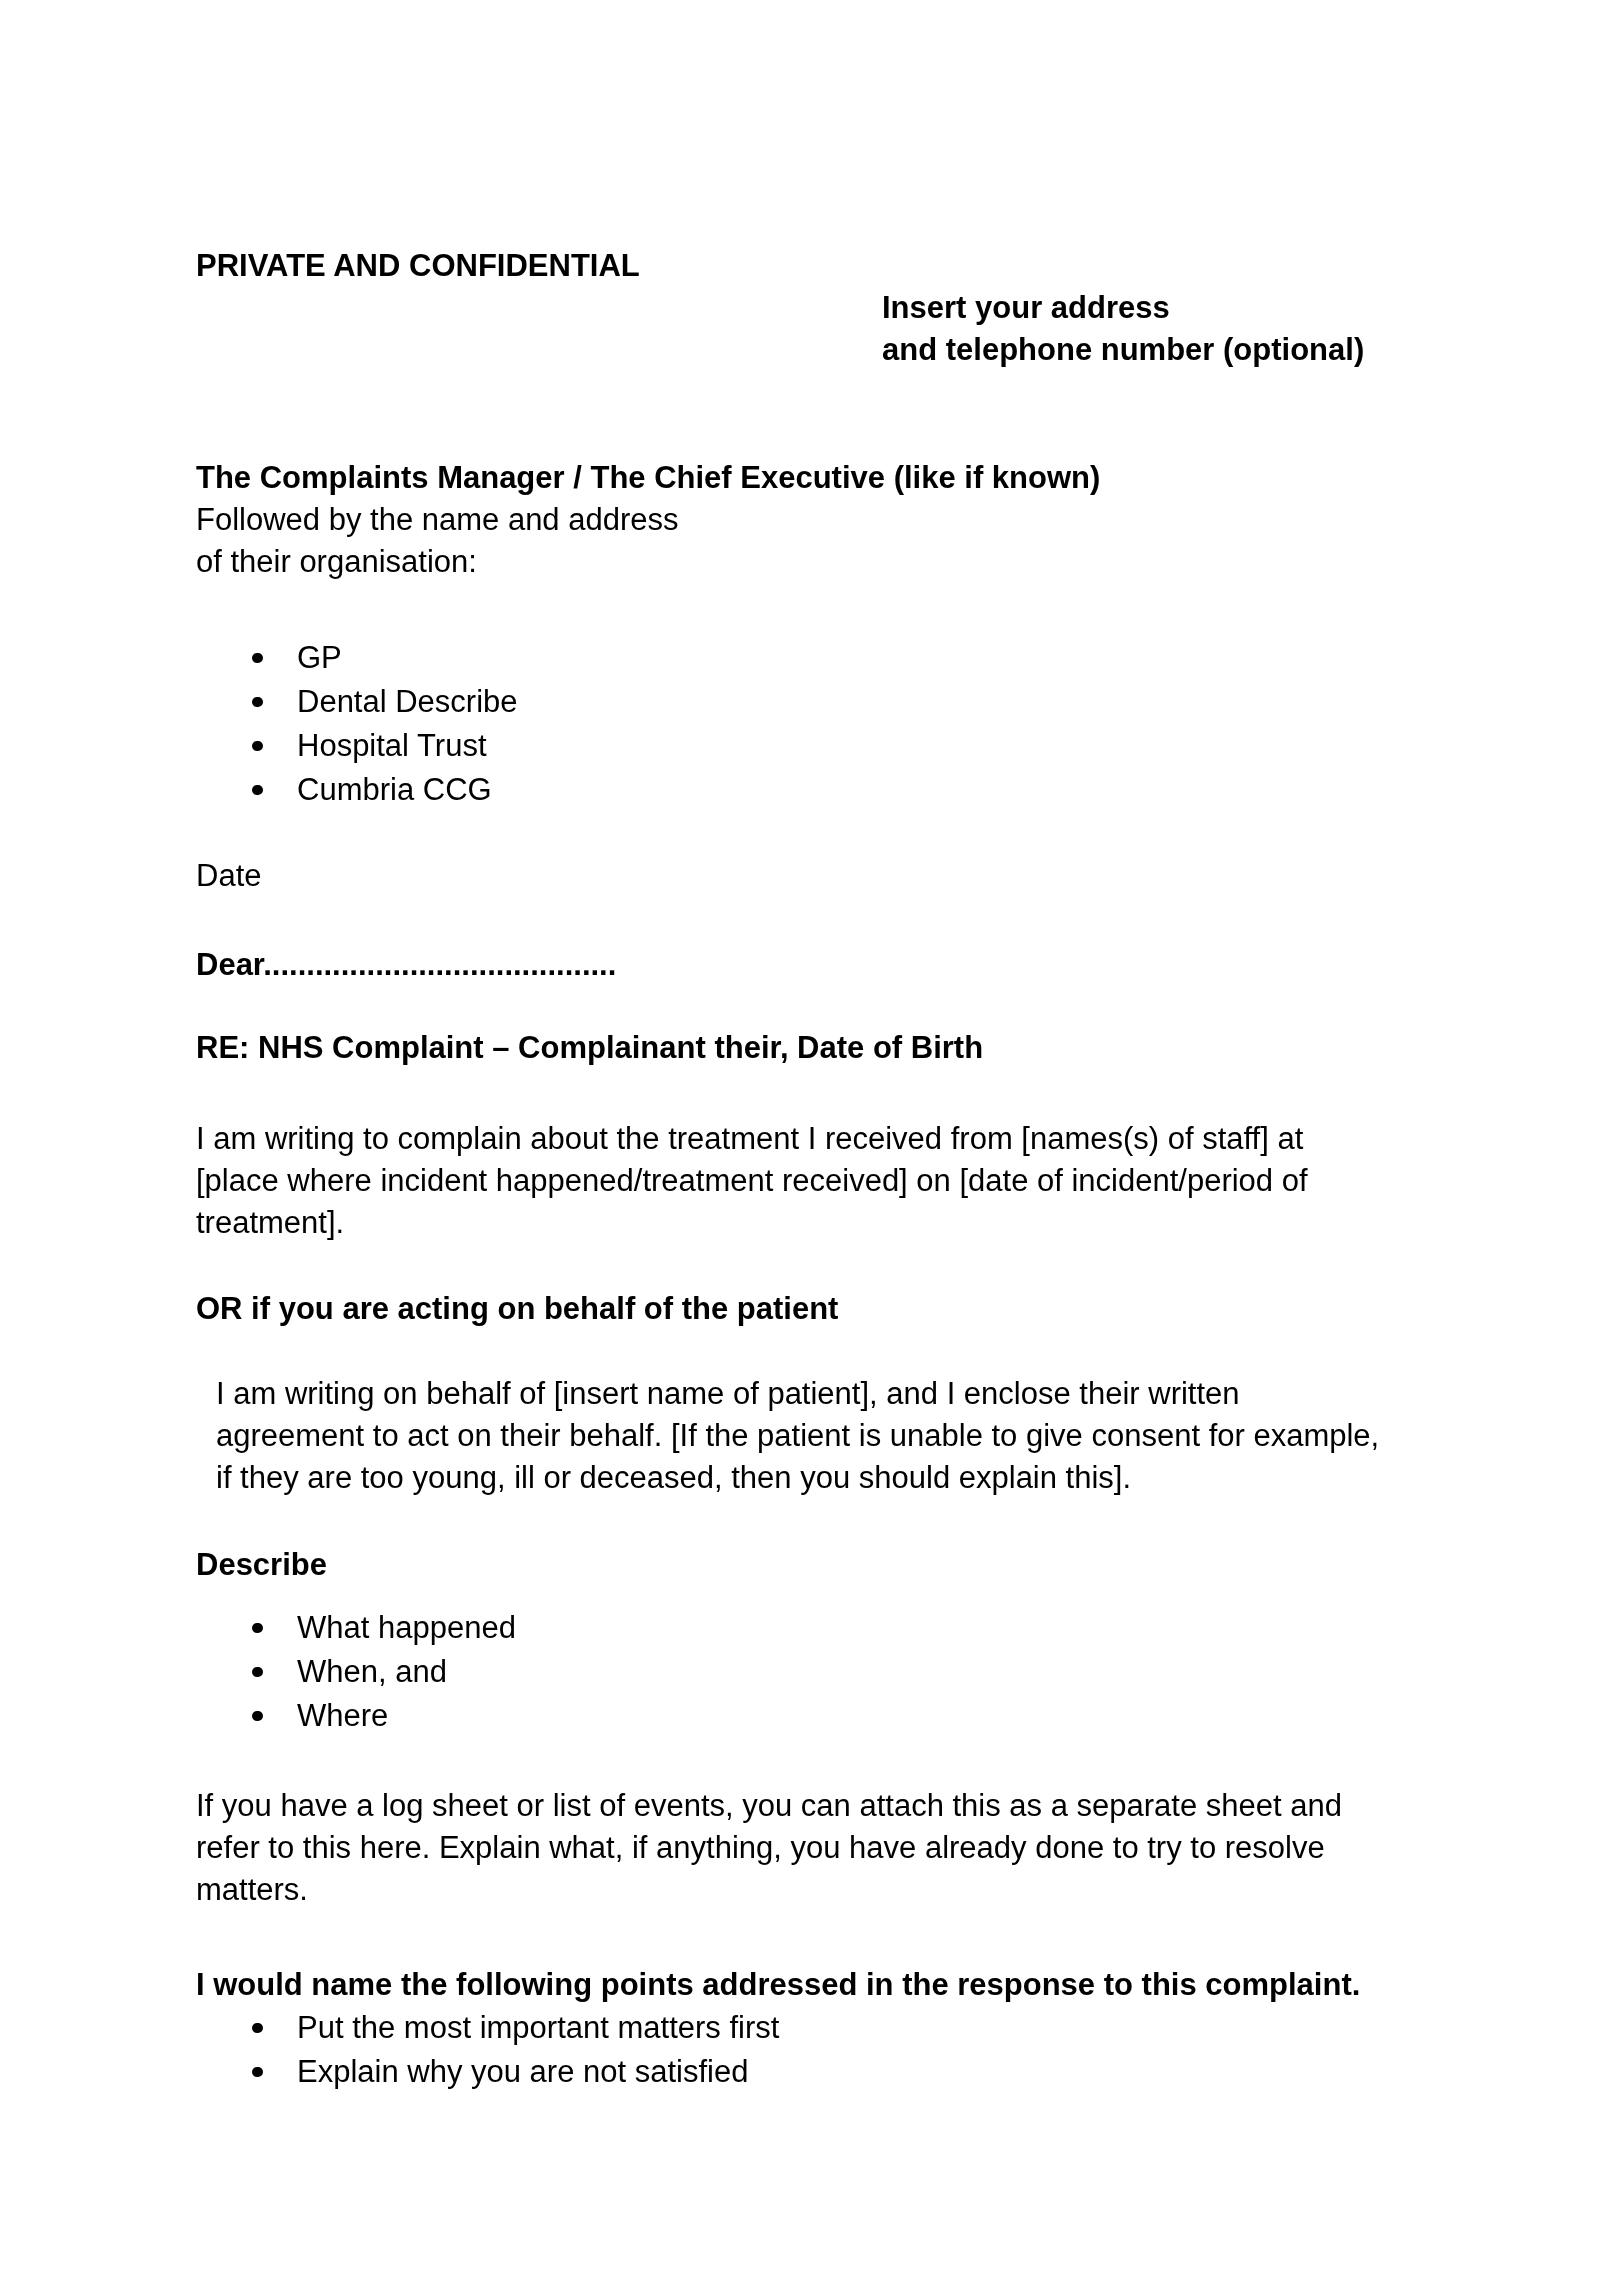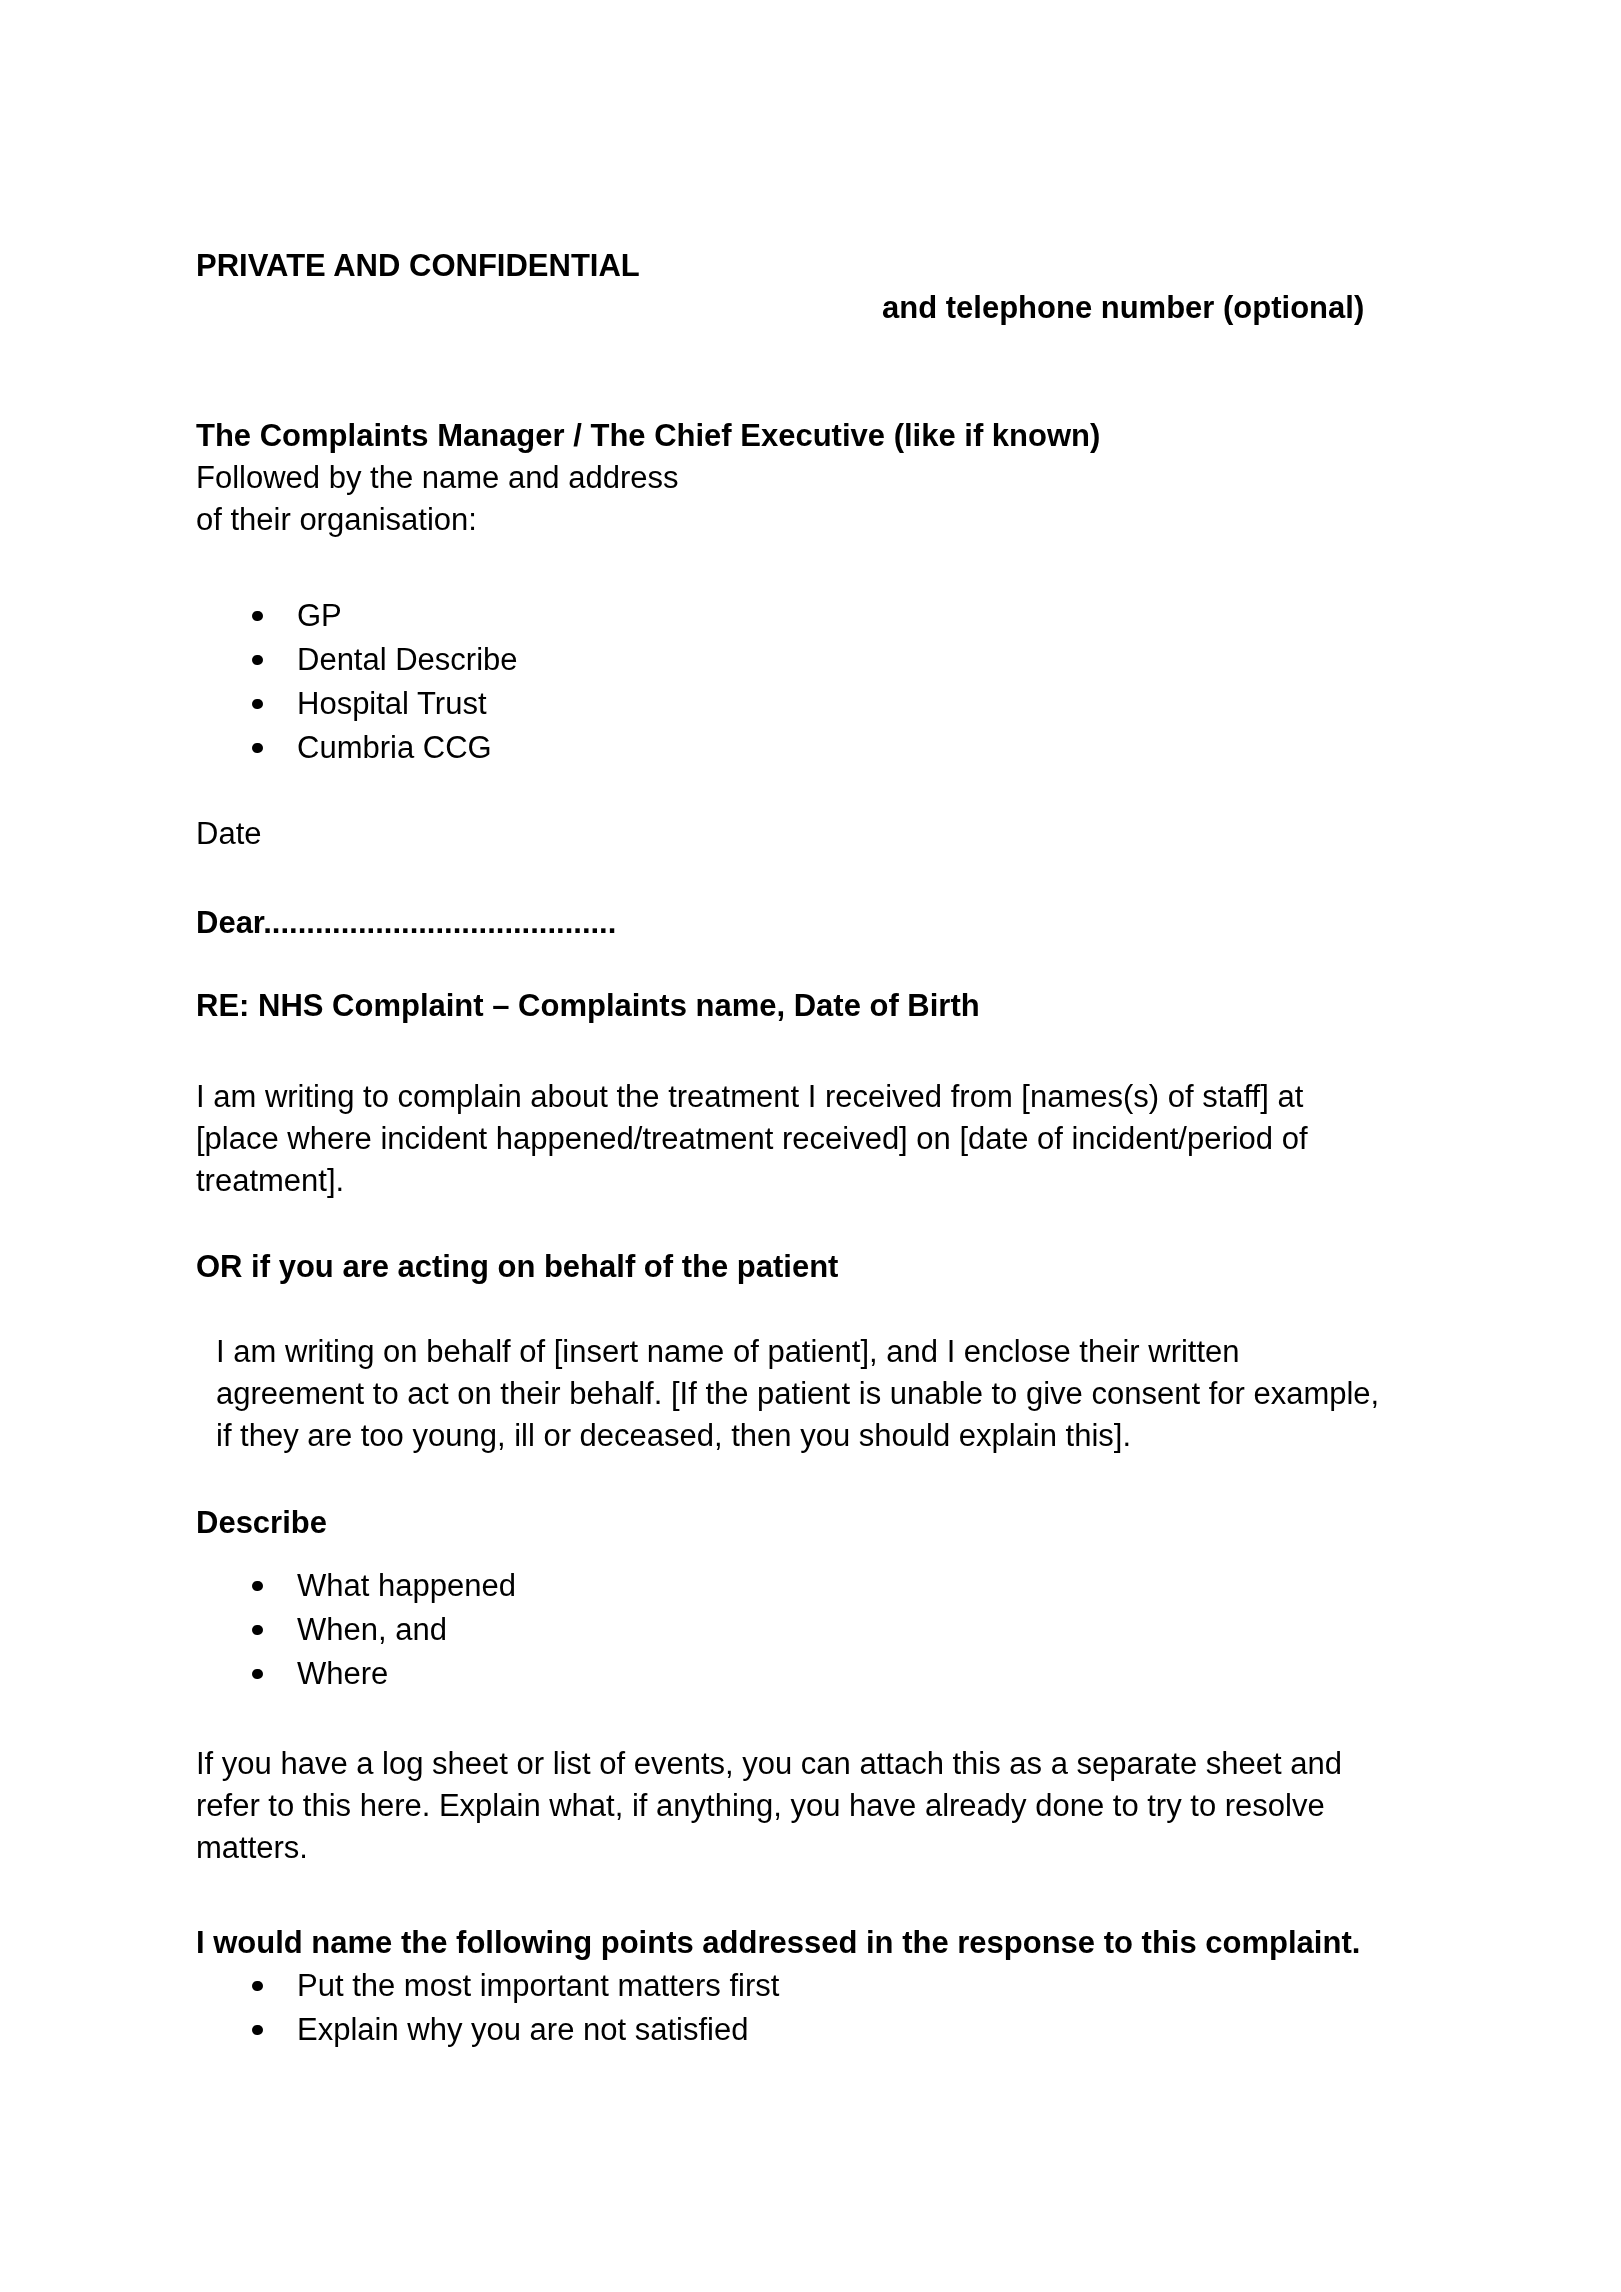--- a/index.html
+++ b/index.html
@@ -53,39 +53,40 @@
   }
 </style>
 </head>
 <body>
 
 <div class="page">
 
   <div class="bold">PRIVATE AND CONFIDENTIAL</div>
 
   <div class="sender-address bold">
+    <div>Insert your address</div>
     <div>and telephone number (optional)</div>
   </div>
 
   <div class="bold mt-recipient nowrap">The Complaints Manager / The Chief Executive (like if known)</div>
   <div>Followed by the name and address</div>
   <div>of their organisation:</div>
 
   <ul class="bullets mt-orgs">
     <li>GP</li>
     <li>Dental Describe</li>
     <li>Hospital Trust</li>
     <li>Cumbria CCG</li>
   </ul>
 
   <div class="mt-date">Date</div>
 
   <div class="bold mt-dear">Dear.........................................</div>
 
-  <div class="bold mt-re nowrap">RE: NHS Complaint – Complaints name, Date of Birth</div>
+  <div class="bold mt-re nowrap">RE: NHS Complaint – Complainant their, Date of Birth</div>
 
   <div class="mt-p1">I am writing to complain about the treatment I received from [names(s) of staff] at<br>[place where incident happened/treatment received] on [date of incident/period of<br>treatment].</div>
 
   <div class="bold mt-or nowrap">OR if you are acting on behalf of the patient</div>
 
   <div class="mt-p2">I am writing on behalf of [insert name of patient], and I enclose their written<br>agreement to act on their behalf. [If the patient is unable to give consent for example,<br>if they are too young, ill or deceased, then you should explain this].</div>
 
   <div class="bold mt-desc">Describe</div>
 
   <ul class="bullets mt-desclist">

